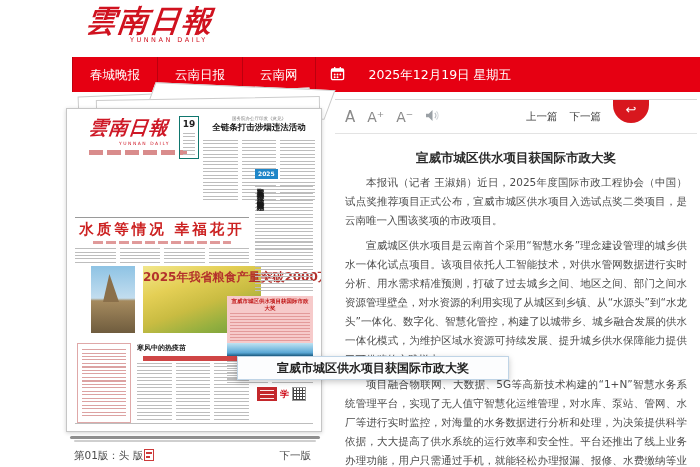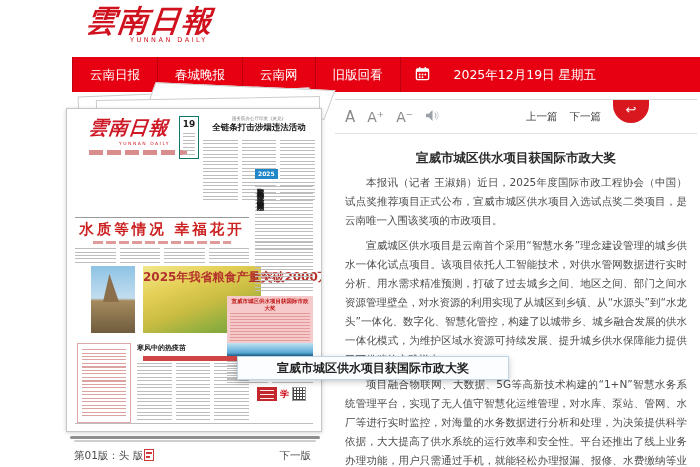--- a/index.html
+++ b/index.html
@@ -146,24 +146,23 @@
 <body>
 
 <div id="screen">
 
   <div class="site-logo">
     <span class="big">雲南日報</span>
     <span class="sub">YUNNAN DAILY</span>
   </div>
 
   <div class="nav">
+    <div class="item">春城晚报</div>
     <div class="item">云南日报</div>
-    <div class="item">春城晚报</div>
     <div class="item">云南网</div>
-    <div class="item">旧版回看</div>
     <div class="cal">
       <span>
         <svg width="15" height="15" viewBox="0 0 16 16">
           <rect x="1.5" y="3" width="13" height="11.5" rx="1.5" fill="none" stroke="#ffffff" stroke-width="1.4"></rect>
           <rect x="1.5" y="3" width="13" height="3.2" fill="#ffffff"></rect>
           <line x1="5" y1="1" x2="5" y2="4" stroke="#ffffff" stroke-width="1.4"></line>
           <line x1="11" y1="1" x2="11" y2="4" stroke="#ffffff" stroke-width="1.4"></line>
           <circle cx="5" cy="9" r="1" fill="#ffffff"></circle>
             <circle cx="8" cy="9" r="1" fill="#ffffff"></circle>
             <circle cx="11" cy="9" r="1" fill="#ffffff"></circle>

